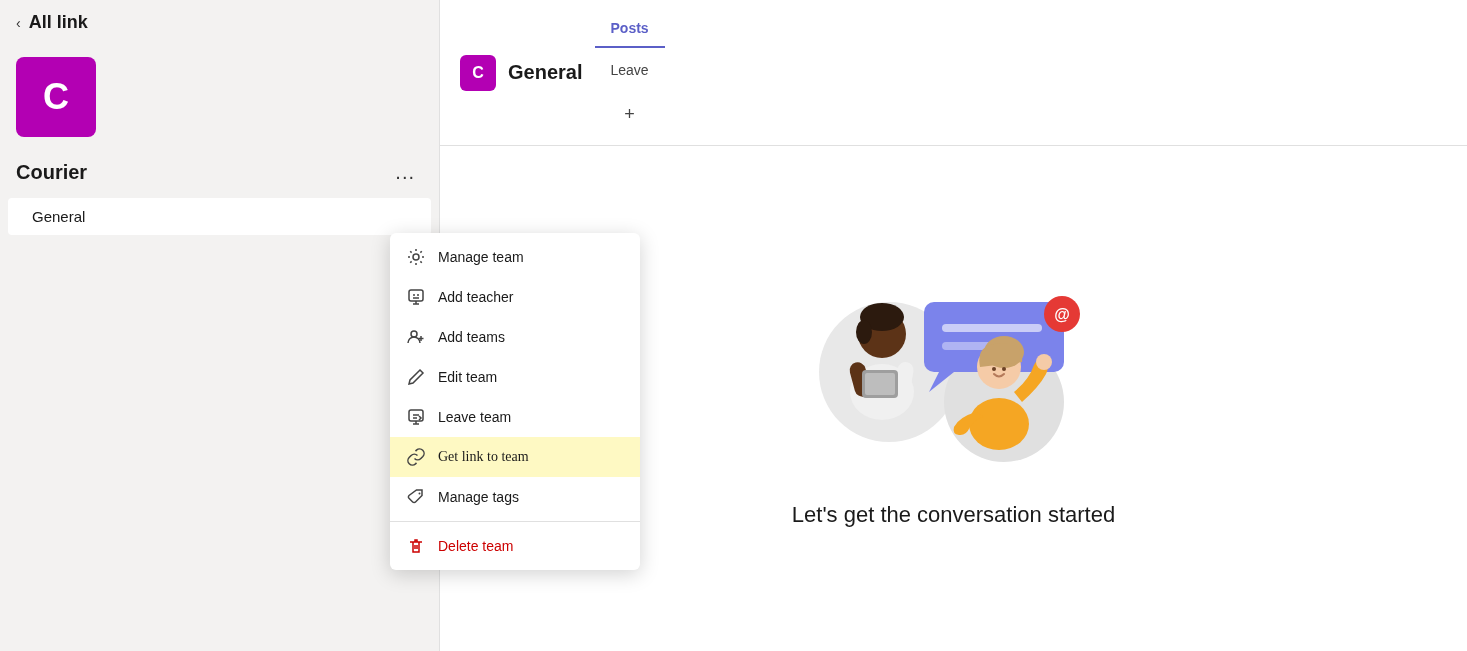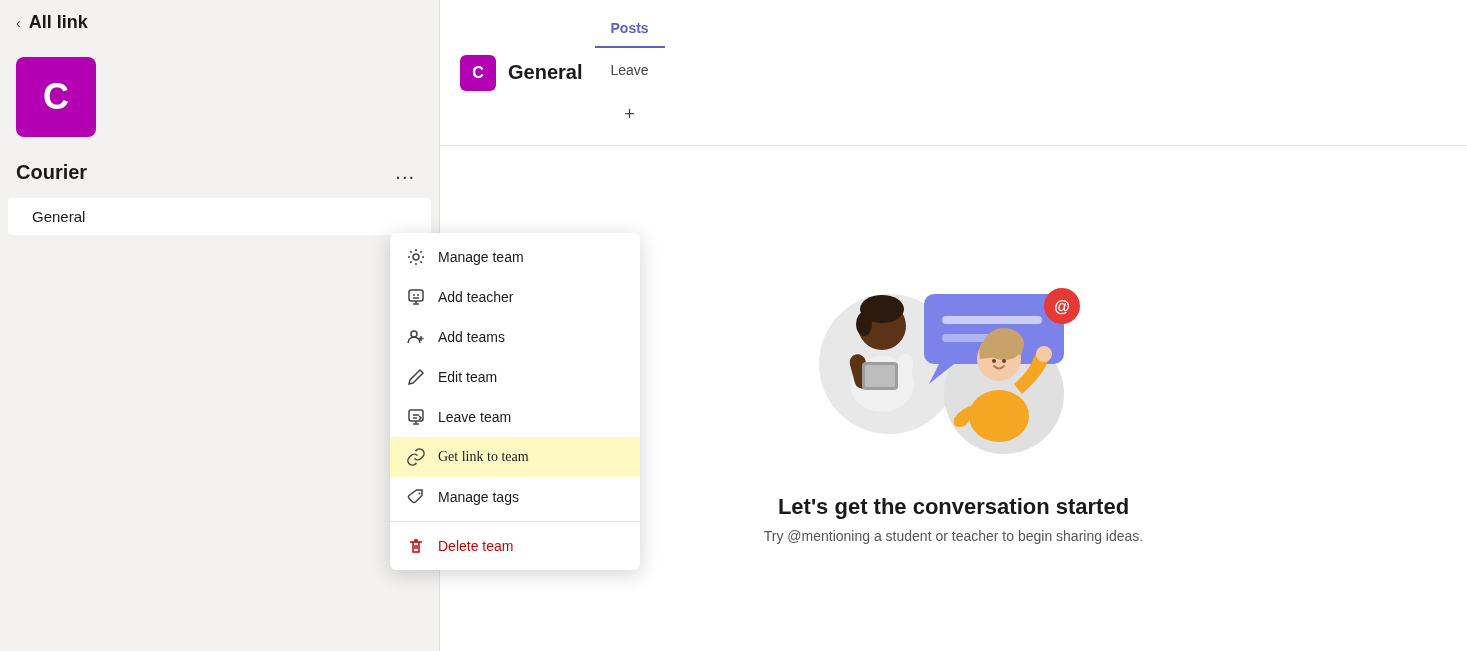--- a/index.html
+++ b/index.html
@@ -229,21 +229,21 @@
       height: 220px;
       position: relative;
     }
 
     .conversation-started {
       text-align: center;
     }
 
     .conversation-started h2 {
       font-size: 22px;
-      font-weight: 700;
+      font-weight: 400;
       color: #1a1a1a;
       margin-bottom: 8px;
     }
 
     .conversation-started p {
       font-size: 14px;
       color: #555;
     }
 
     
@@ -418,16 +418,15 @@
 
         <path d="M200 112 Q205 117 210 112" stroke="#b57a5a" stroke-width="2" fill="none" stroke-linecap="round"></path>
 
         <circle cx="200" cy="107" r="2" fill="#6b4226"></circle>
         <circle cx="210" cy="107" r="2" fill="#6b4226"></circle>
       </svg>
     </div>
 
     <div class="conversation-started">
       <h2>Let's get the conversation started</h2>
-      <p>Try @mentioning a student or teacher to begin sharing ideas.</p>
     </div>
   </div>
 </div>
 
 </body></html>

